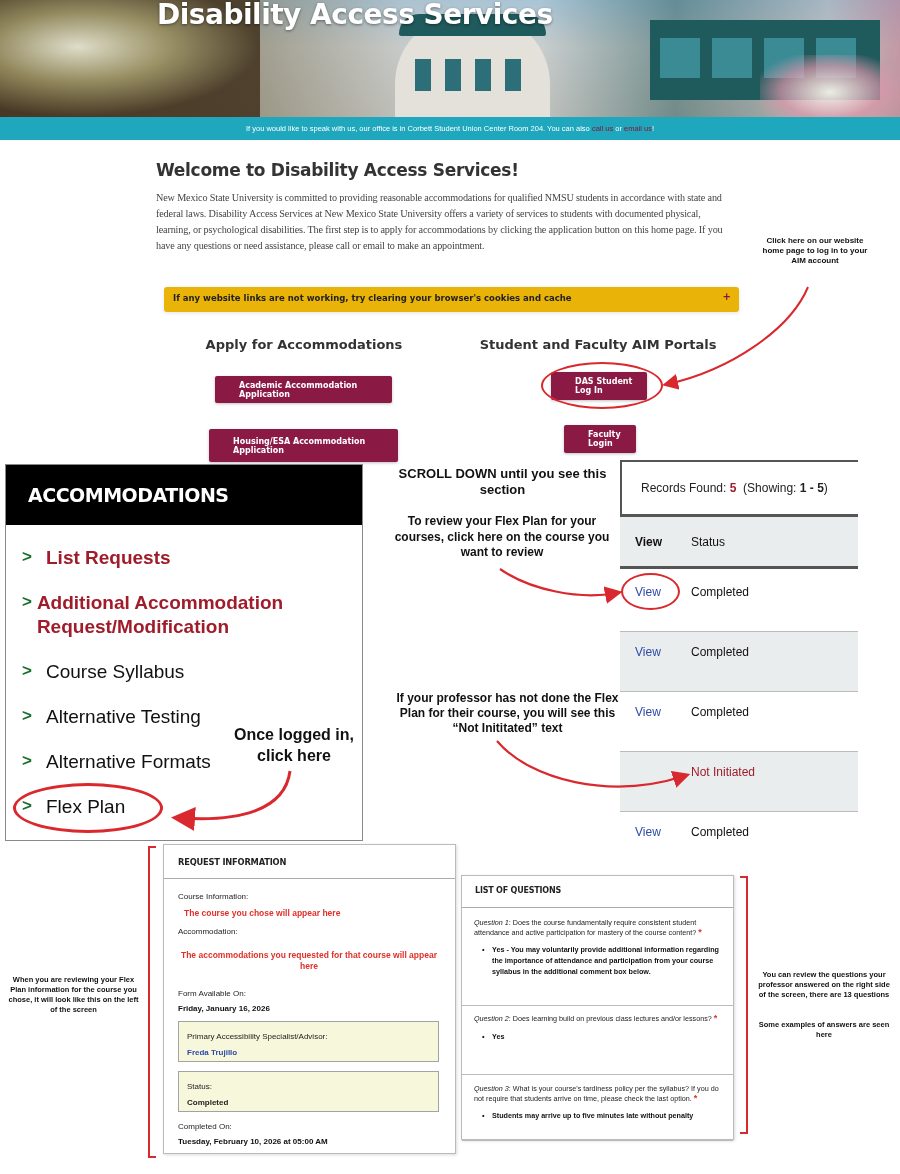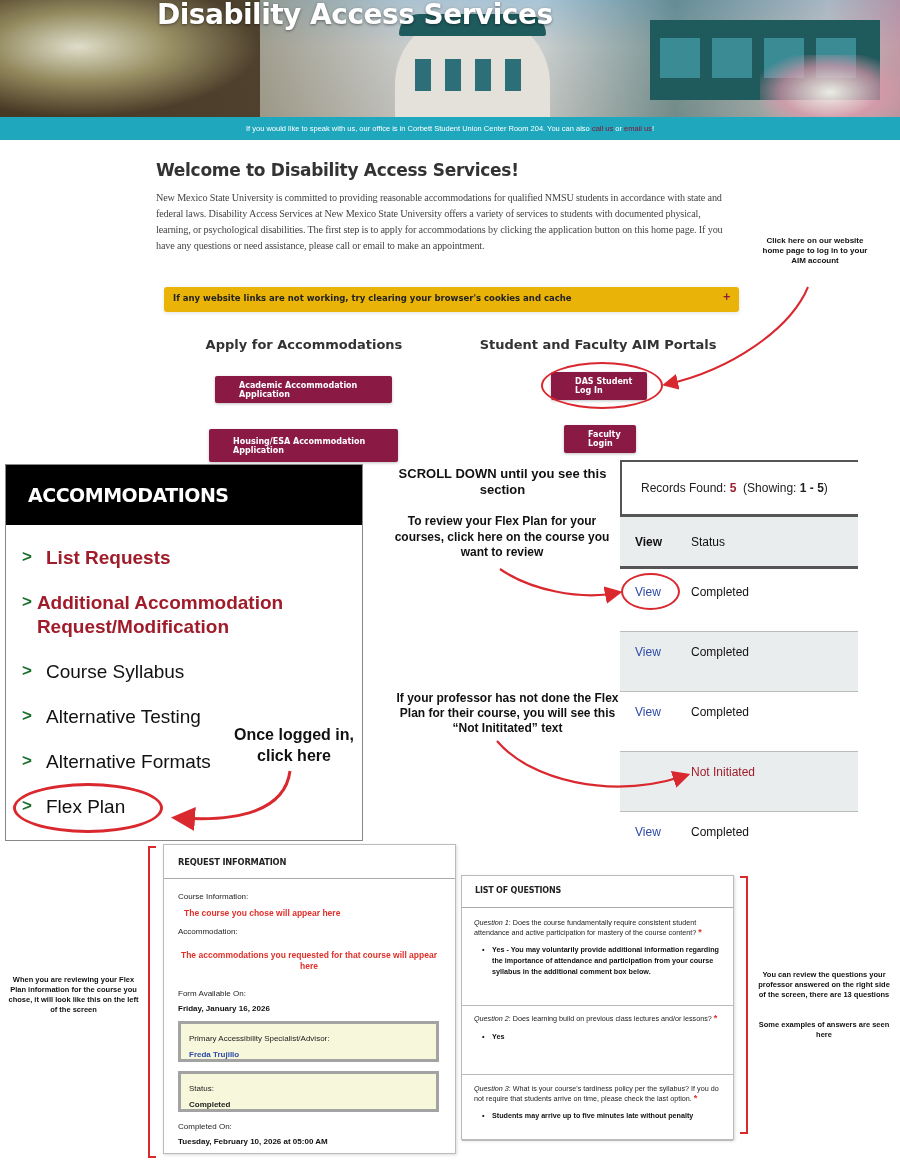--- a/index.html
+++ b/index.html
@@ -68,21 +68,21 @@
   .cell-view { position: absolute; left: 15px; color: #2d4aa8; cursor: pointer; }
   .cell-status { position: absolute; left: 71px; font-weight: normal; color: #111; }
   .cell-status.bad { color: #a01c2a; }
 
   
   .req-panel { position: absolute; left: 163px; top: 844px; width: 293px; height: 310px; background: #fff; border: 1px solid #bbb; box-shadow: 1px 1px 3px rgba(0,0,0,0.15); }
   .req-head { height: 34px; border-bottom: 1px solid #aaa; font-family: "DejaVu Sans", sans-serif; font-weight: bold; font-size: 8.3px; padding: 12px 0 0 14px; letter-spacing: -0.2px; }
   .rlabel { position: absolute; left: 14px; font-size: 8px; color: #222; }
   .rval { position: absolute; left: 14px; font-size: 8px; font-weight: bold; color: #111; }
   .rplace { position: absolute; color: #e0302a; font-weight: bold; font-size: 8.5px; text-align: center; }
-  .ybox { position: absolute; left: 14px; width: 261px; background: #f7f7dc; border: 3px solid #a3a3a3; }
+  .ybox { position: absolute; left: 14px; width: 261px; background: #f7f7dc; border: 1px solid #a3a3a3; }
   .ybox .l { position: absolute; left: 8px; top: 10px; font-size: 8px; }
   .ybox .v { position: absolute; left: 8px; top: 26px; font-size: 8px; font-weight: bold; }
 
   
   .q-panel { position: absolute; left: 461px; top: 875px; width: 273px; height: 265px; background: #fff; border: 1px solid #bbb; box-shadow: 1px 1px 3px rgba(0,0,0,0.15); }
   .q-head { height: 32px; border-bottom: 1px solid #aaa; font-family: "DejaVu Sans", sans-serif; font-weight: bold; font-size: 8px; padding: 10px 0 0 13px; letter-spacing: -0.2px; }
   .q-block { position: absolute; left: 0; width: 271px; border-bottom: 1px solid #bbb; padding: 0 12px; }
   .q-text { font-size: 7.2px; line-height: 9.5px; color: #222; }
   .q-text i { font-style: italic; }
   .q-text .req { color: #e0302a; font-weight: bold; font-size: 9px; }

